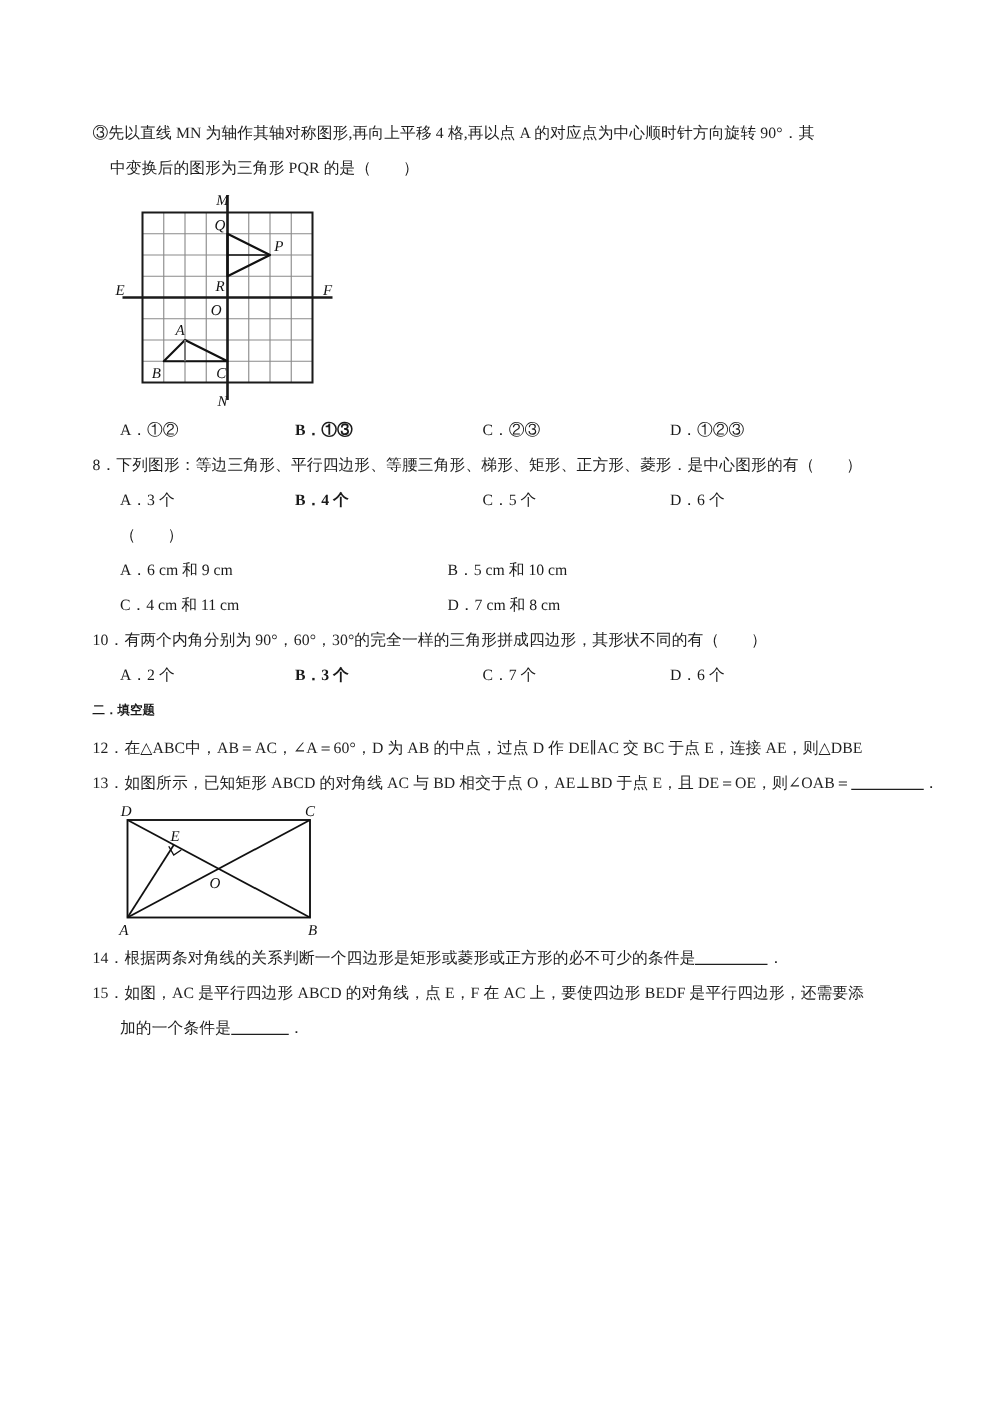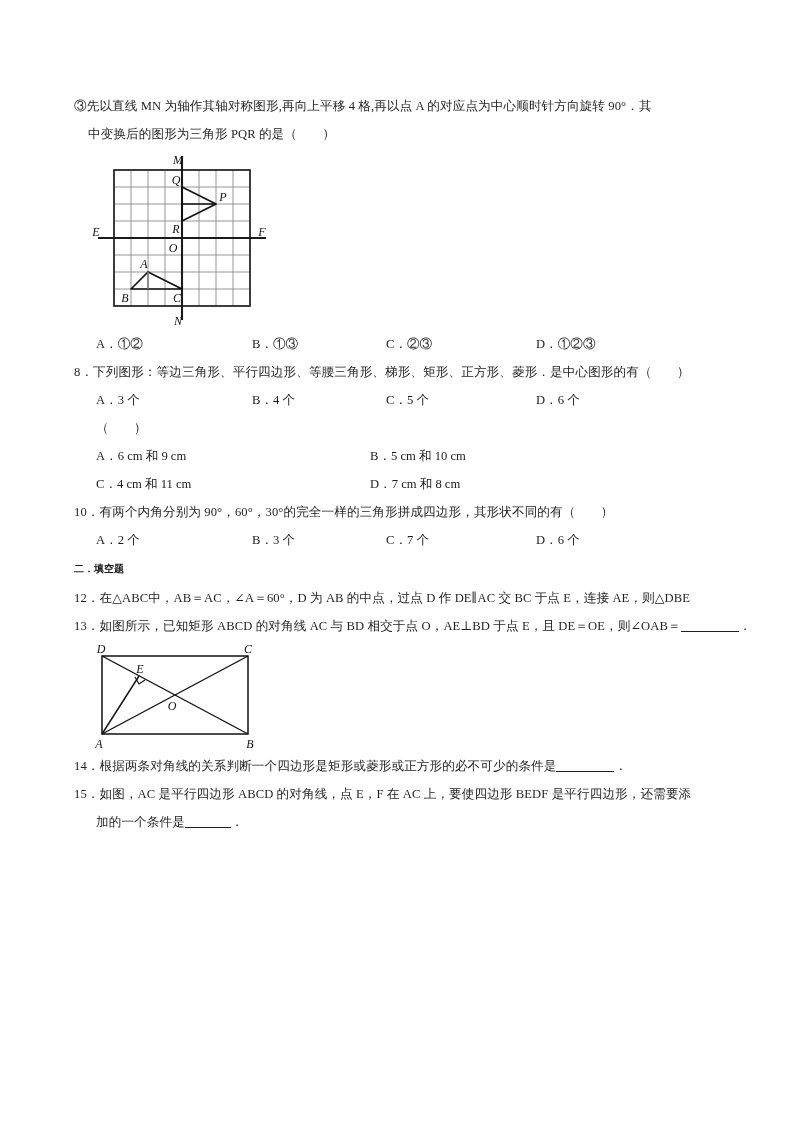--- a/index.html
+++ b/index.html
@@ -72,24 +72,24 @@
     position: relative;
     height: 28px;
     line-height: 28px;
     font-size: 12.6px;
   }
   .choices > span {
     position: absolute;
     white-space: nowrap;
   }
   .c1 { left: 22px; }
-  .c2 { left: 178px; }
+  .c2 { left: 162px; font-weight: bold; }
   .c3 { left: 312px; }
   .c4 { left: 462px; }
-  .c2w { left: 296px; }
+  .c2w { left: 284px; }
 
   
   .fig-grid-wrap {
     position: relative;
     height: 182px;
     width: 640px;
   }
   .fig-grid {
     position: absolute;
     left: 10px;

